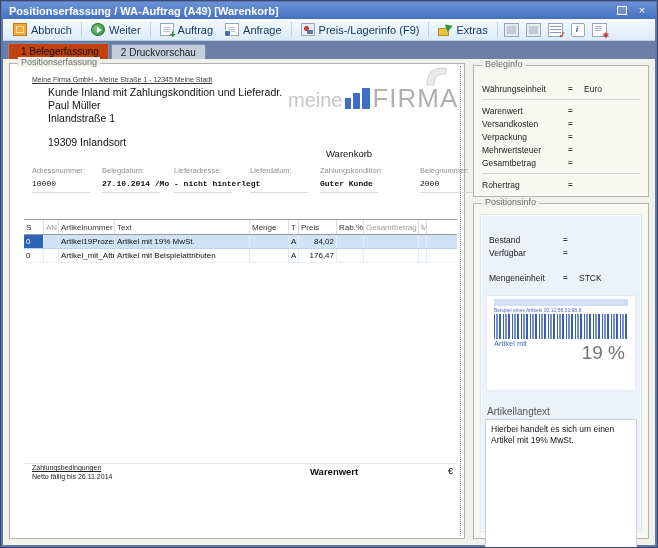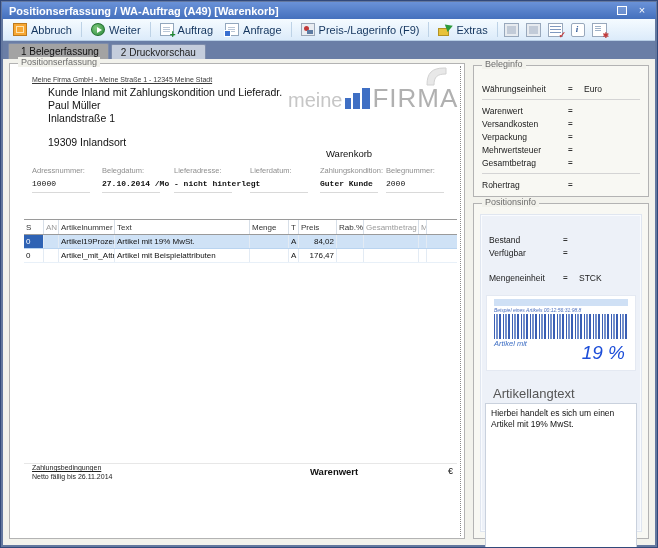--- a/index.html
+++ b/index.html
@@ -41,21 +41,21 @@
   .i-cal::after{content:"✓";position:absolute;right:-4px;bottom:-4px;color:#c23a3a;font-size:9px;font-weight:bold;}
   .i-info{width:12px;height:12px;background:#fff;border:1px solid #98a8bc;border-radius:2px;position:relative;}
   .i-info::after{content:"i";position:absolute;left:4px;top:0;color:#335c99;font-size:9px;font-weight:bold;font-style:italic;font-family:"Liberation Serif",serif;}
   .i-report{width:13px;height:12px;background:#fff;border:1px solid #98a8bc;position:relative;}
   .i-report::before{content:"";position:absolute;left:2px;top:2px;width:6px;height:1px;background:#9fb2c8;box-shadow:0 2px 0 #9fb2c8,0 4px 0 #9fb2c8;}
   .i-report::after{content:"✱";position:absolute;right:-3px;bottom:-4px;color:#c23a3a;font-size:8px;}
 
   
   .tabstrip{position:absolute;left:2px;top:40px;right:2px;height:18px;background:#6a7ea6;display:flex;align-items:flex-end;padding-left:5px;gap:2px;}
   .tab{font-size:10px;padding:2px 9px;border:1px solid #7d8cab;border-bottom:none;border-radius:2px 2px 0 0;white-space:nowrap;}
-  .tab.active{background:#a3a3a3;color:#111;padding-left:12px;}
+  .tab.active{background:#c2410c;color:#111;padding-left:12px;}
   .tab.inactive{background:#c4cddc;color:#222;padding-bottom:1px;}
 
   
   .main{position:absolute;left:2px;top:58px;right:2px;bottom:2px;background:#f2f2ec;}
   .gb{position:absolute;border:1px solid #b3b3b3;box-sizing:border-box;}
   .gb-label{position:absolute;top:-7px;left:8px;font-size:9px;color:#6e6e6e;background:#f2f2ec;padding:0 3px;line-height:10px;}
 
   
   #doc{left:6px;top:4px;width:456px;height:476px;background:#fff;}
   .dotted-edge{position:absolute;top:2px;bottom:2px;left:450px;border-left:1px dotted #8a8a8a;}
@@ -68,21 +68,21 @@
   .logo-bars div{background:#3f6fc4;}
   .lb1{width:6px;height:11px;}.lb2{width:7px;height:16px;}.lb3{width:8px;height:21px;}
   .logo-w2{font-size:26px;color:#b0b0b0;line-height:21px;letter-spacing:1px;}
   .doc-type{position:absolute;left:316px;top:84px;font-size:9.5px;color:#111;}
 
   .field{position:absolute;top:102px;width:66px;}
   .field .flabel{font-size:7.5px;color:#8f8f8f;white-space:nowrap;}
   .field .fvalue{font-size:8px;color:#111;margin-top:4px;height:11px;white-space:nowrap;font-family:Liberation Mono, monospace;}
   .field .fvalue.b{font-weight:bold;}
   .field .fline{border-top:1px solid #d9d9d9;margin-top:2px;width:58px;}
-  .f0{left:22px}.f1{left:92px}.f2{left:164px}.f3{left:240px}.f4{left:310px}.f5{left:376px}
+  .f0{left:22px}.f1{left:92px}.f2{left:164px}.f3{left:240px}.f4{left:310px}.f5{left:410px}
 
   .table{position:absolute;left:14px;top:155px;width:433px;}
   .trow{display:flex;height:13px;align-items:center;font-size:8px;color:#111;}
   .trow.head{border-top:1px solid #9a9a9a;border-bottom:1px solid #9a9a9a;height:14px;color:#333;}
   .trow .c{box-sizing:border-box;padding:0 2px;border-right:1px solid #e3ebf4;white-space:nowrap;overflow:hidden;height:100%;display:flex;align-items:center;}
   .trow.head .c{border-right:1px solid #d7dfe8;}
   .c.mut{color:#9a9a9a;}
   .c.num{justify-content:flex-end;}
   .col-s{width:20px}.col-an{width:15px}.col-art{width:56px}.col-text{width:135px}.col-menge{width:39px}.col-t{width:10px}.col-preis{width:38px}.col-rab{width:27px}.col-ges{width:55px}.col-m{width:8px}.col-fill{width:30px;border-right:none!important;}
   .trow.r{border-bottom:1px solid #e8f0f8;}
@@ -102,27 +102,27 @@
   .info-body{padding:16px 8px 0;}
   .inforow{display:flex;height:13px;align-items:center;font-size:8.5px;color:#1a1a1a;}
   .inforow .lbl{width:86px;white-space:nowrap;}
   .inforow .eq{width:16px;font-size:8px;font-weight:bold;color:#333;}
   .inforow .val{flex:1;white-space:nowrap;}
   .divline{height:1px;background:#d4d4d4;margin:4px 0;}
 
   .pos-panel{position:absolute;left:6px;top:10px;right:6px;bottom:6px;background:#edf1f8;border:1px solid #e0e6f0;box-shadow:inset 0 0 0 1px #f9fbfe;}
   .pos-rows{padding:18px 8px 0;}
   .gap12{height:12px;}
-  .img-box{margin:12px 6px 16px;height:74px;background:#fff;position:relative;overflow:hidden;box-shadow:0 0 0 1px #e4e9f2;font-style:italic;}
+  .img-box{margin:12px 6px 16px;height:94px;background:#fff;position:relative;overflow:hidden;box-shadow:0 0 0 1px #e4e9f2;}
   .img-topbar{margin:3px 7px 1px;height:7px;background:#cfe0f5;}
   .img-caption-s{font-size:5px;color:#4a6fc0;margin-left:7px;white-space:nowrap;overflow:hidden;}
   .barcode{margin:1px 7px 0;height:25px;background:repeating-linear-gradient(90deg,#3a5fb5 0,#3a5fb5 1px,transparent 1px,transparent 2px,#7490cc 2px,#7490cc 4px,transparent 4px,transparent 5px,#3a5fb5 5px,#3a5fb5 7px,transparent 7px,transparent 9px);}
   .img-caption{font-size:7.5px;color:#3f6fc4;margin-left:7px;}
-  .img-big{font-size:19px;color:#1d4ed8;text-align:right;margin:-6px 10px 0 0;}
-  .lt-label{margin:8px 0 0 12px;font-size:13px;color:#555;}
+  .img-big{font-size:19px;color:#737373;text-align:right;margin:-6px 10px 0 0;}
+  .lt-label{margin:8px 0 0 6px;font-size:10px;color:#555;}
   .lt-box{margin:2px 4px 0;background:#fff;border:1px solid #c9d1dd;height:146px;padding:4px 5px;font-size:8.5px;line-height:11px;color:#111;box-sizing:border-box;}
   .lt-box .sp{height:10px;}
   .lt-bold{font-weight:normal;}
   .lt-italic{font-style:italic;}
   .lt-red{font-weight:bold;color:#cc0000;}
 </style>
 </head>
 <body>
 
 <div class="window">

